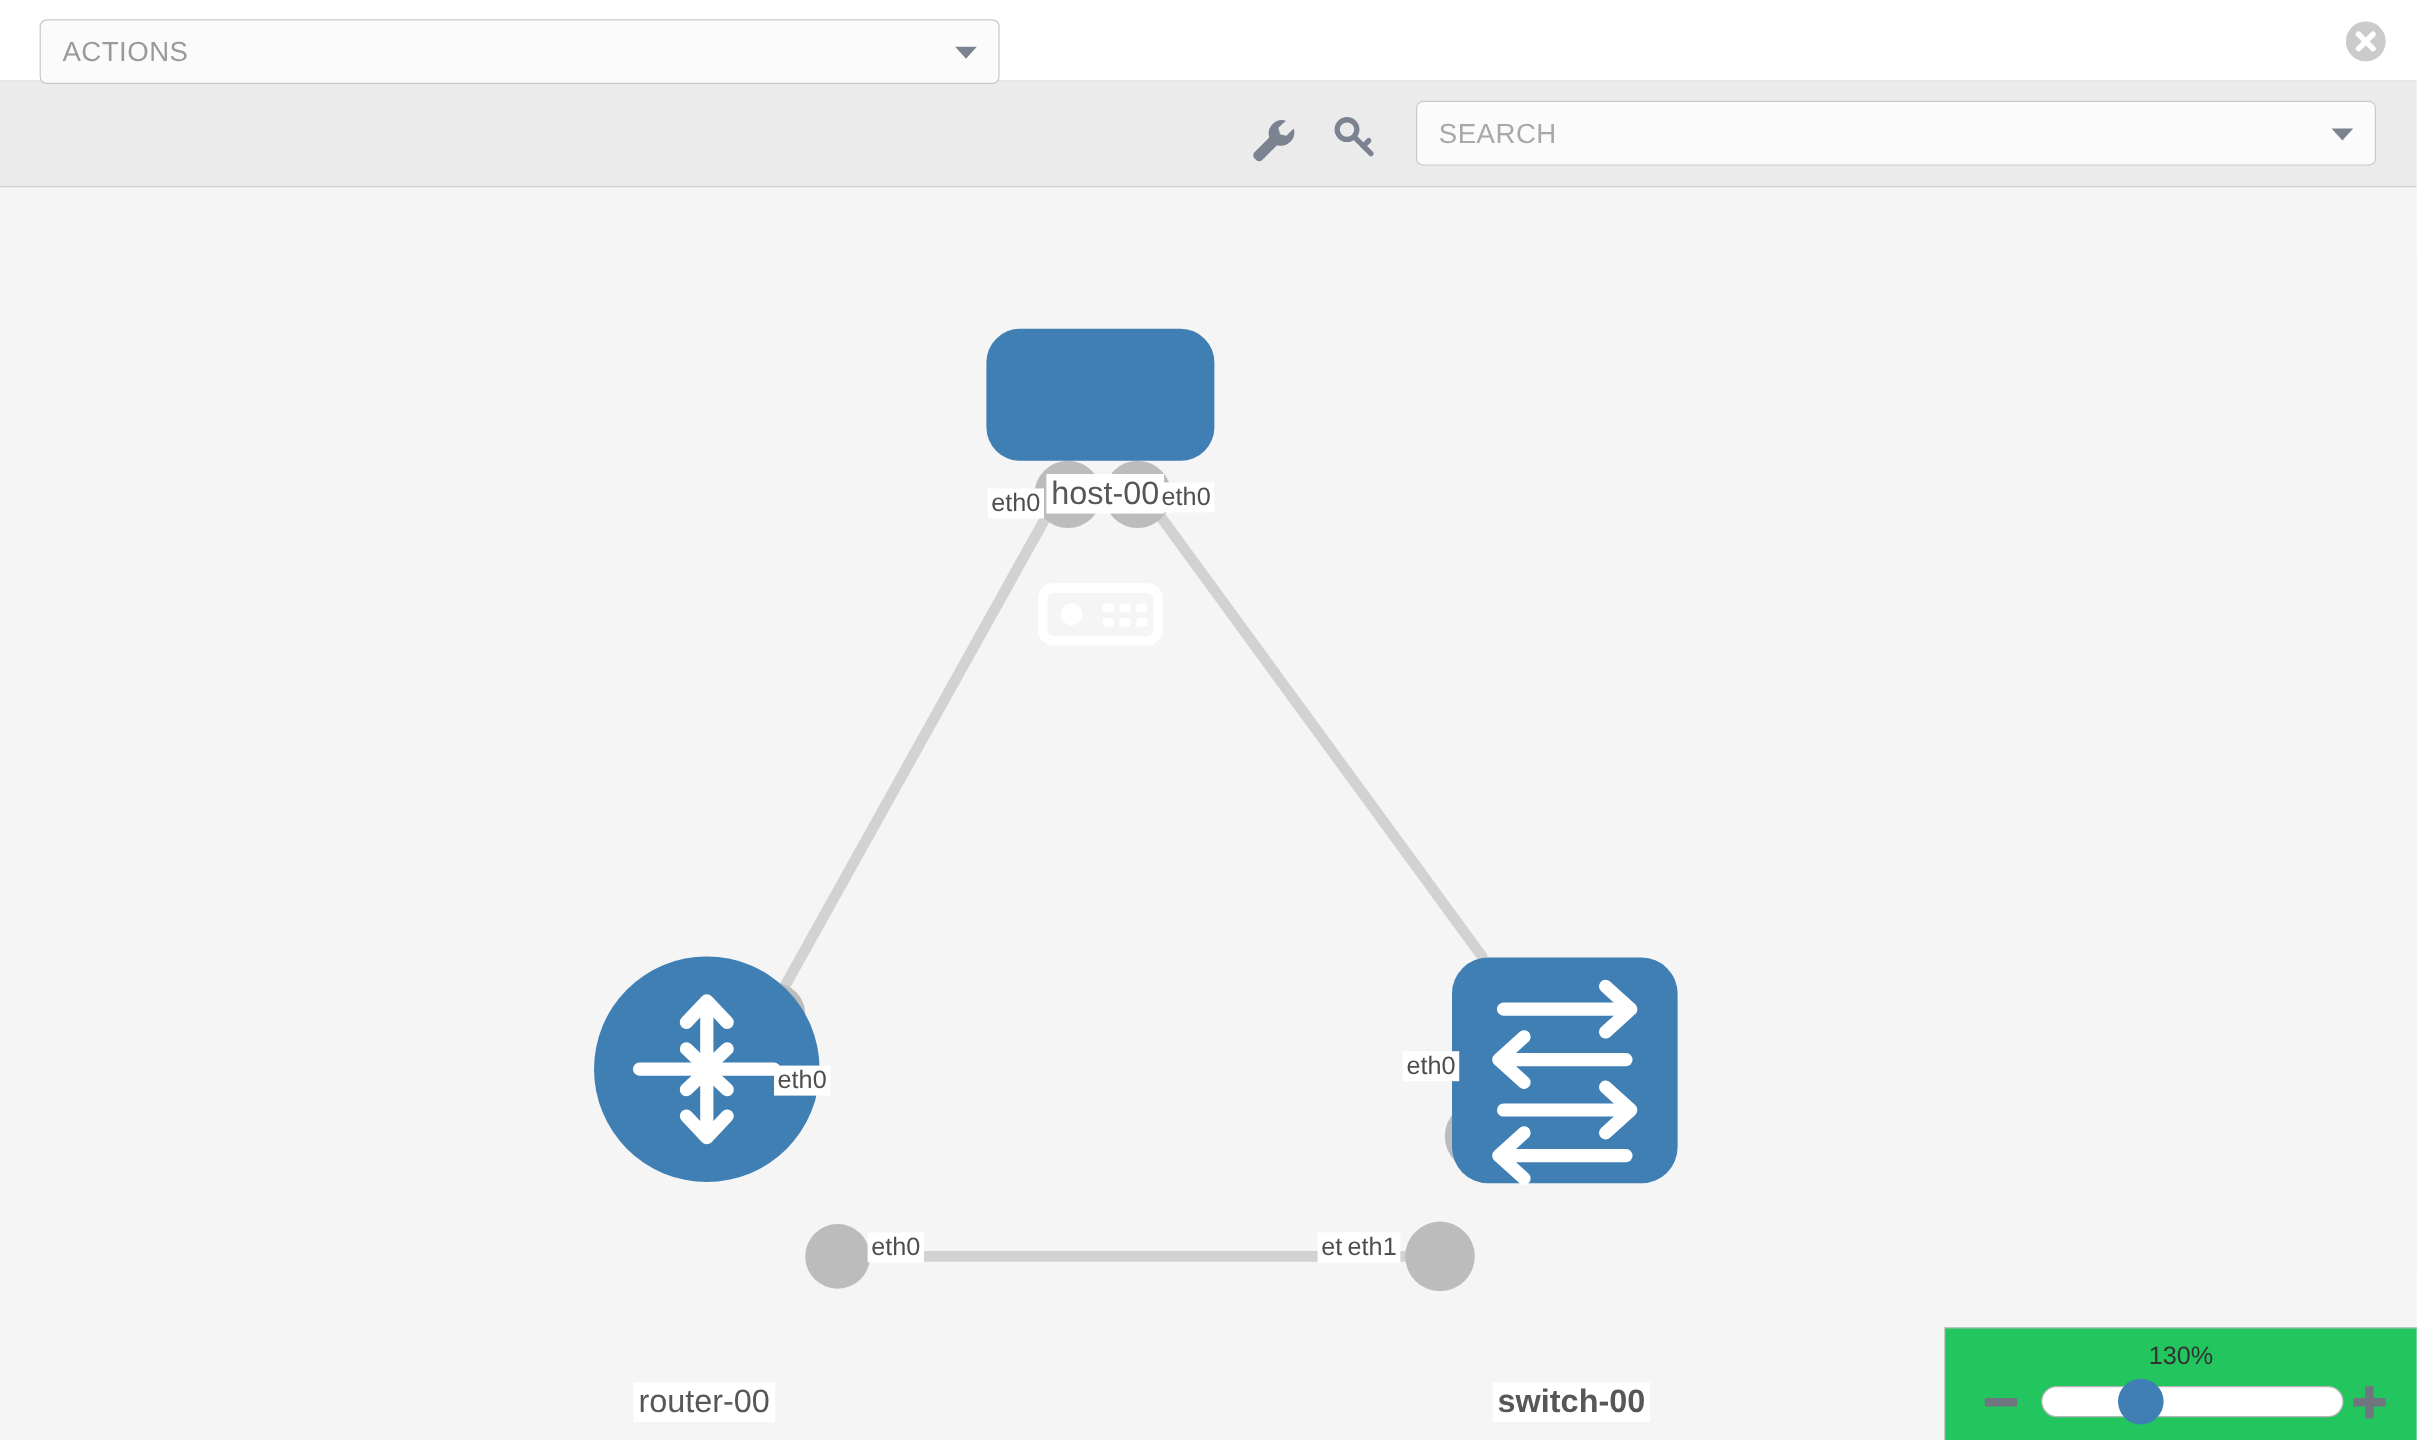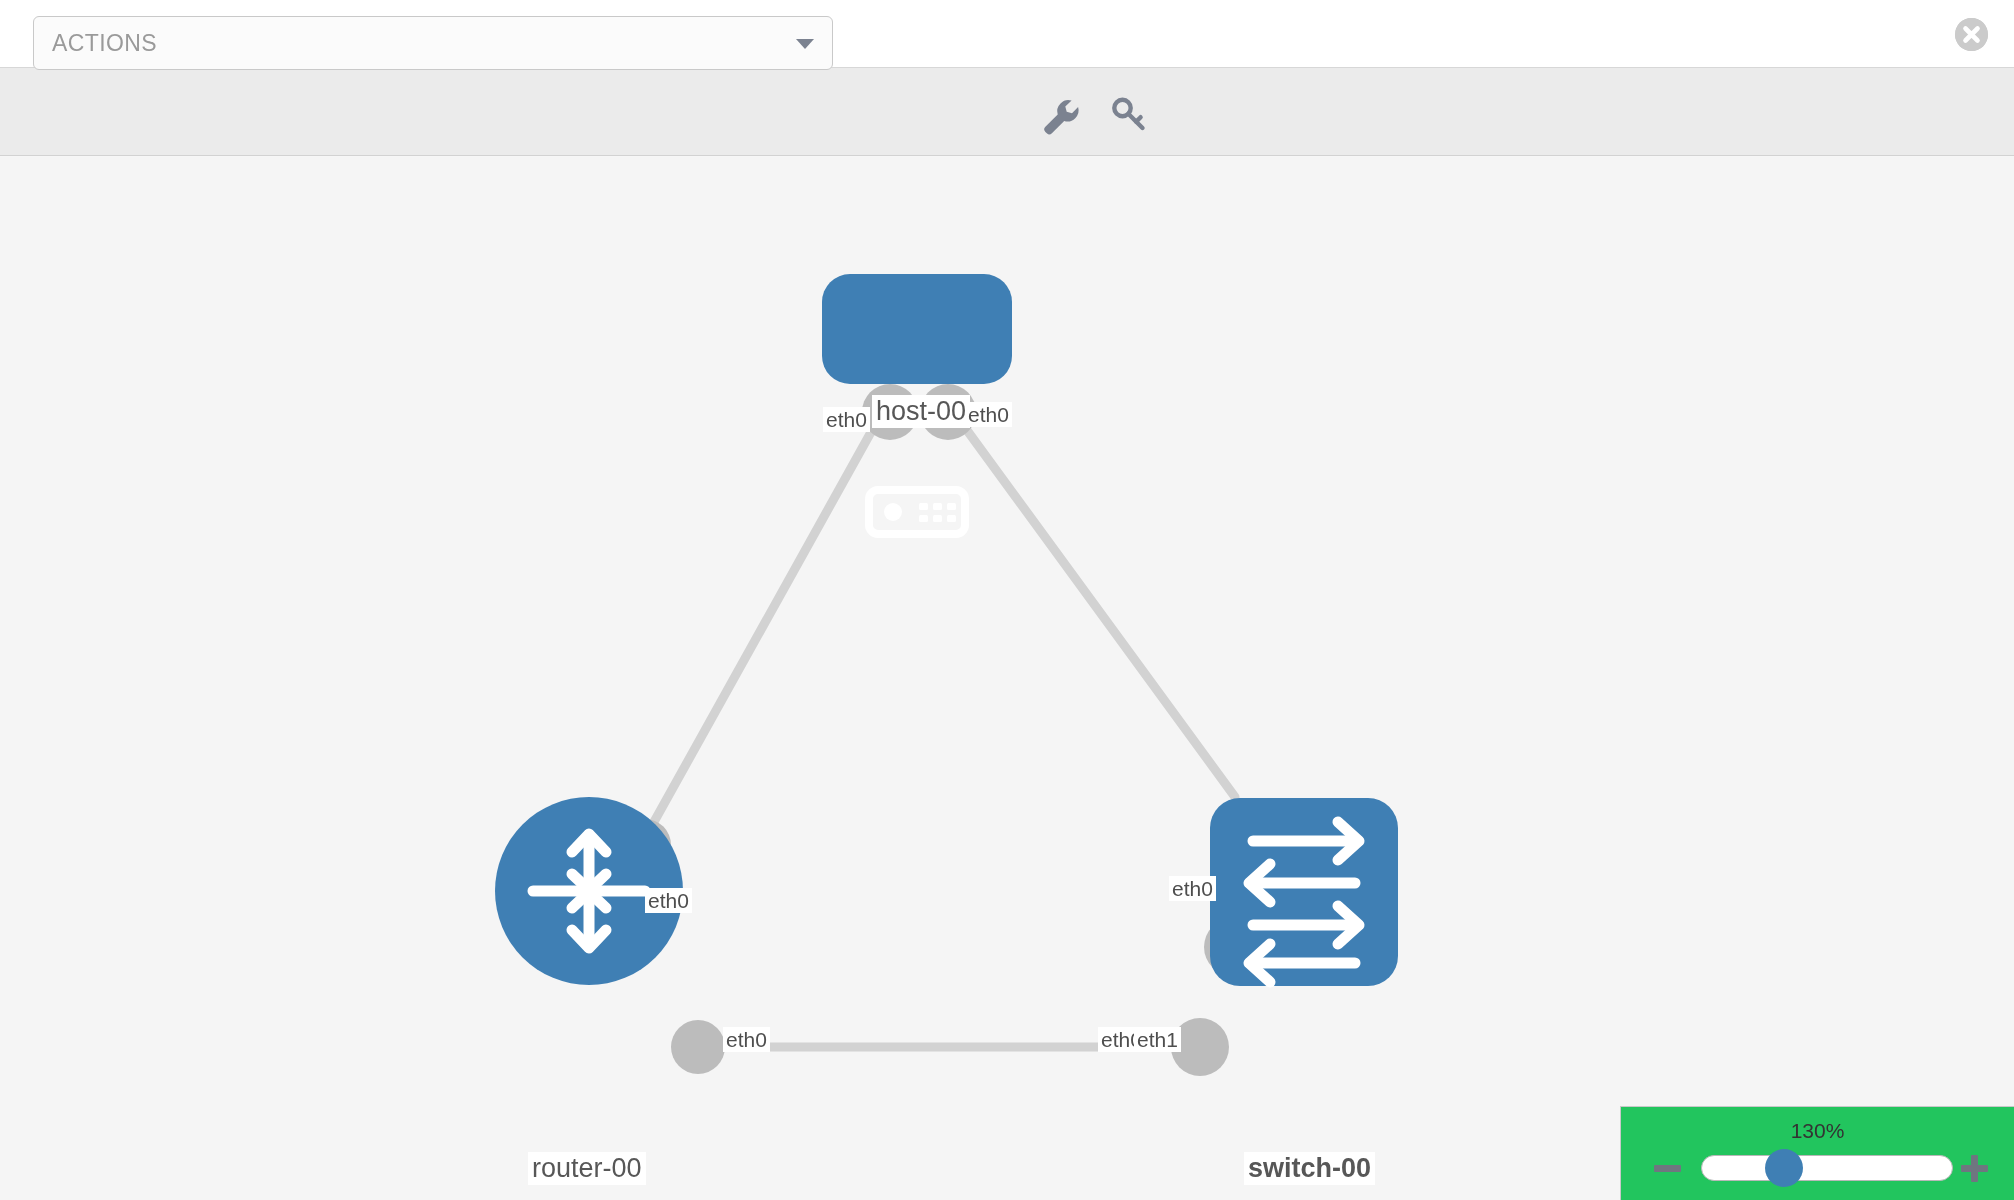--- a/index.html
+++ b/index.html
@@ -242,20 +242,24 @@
   <div class="tool-icon key">
     <svg width="44" height="44" viewBox="0 0 44 44" aria-hidden="true">
       <g fill="none" stroke="#7b8290" stroke-width="4.4" stroke-linecap="round">
         <circle cx="15.5" cy="14" r="8.2"></circle>
         <path d="M21.3 19.8 L35.5 34"></path>
         <path d="M29.2 27.6 L33.6 23.2"></path>
       </g>
     </svg>
   </div>
 
+  <div class="search-box">
+    <span class="label">SEARCH</span>
+    <span class="caret"></span>
+  </div>
 
   <div class="canvas">
 
     <svg width="2014" height="1043">
 
       <g stroke="#d2d2d2" stroke-width="9" stroke-linecap="round">
         <line x1="885" y1="250" x2="640" y2="690"></line>
       </g>
       <g stroke="#d2d2d2" stroke-width="9" stroke-linecap="round">
         <line x1="950" y1="250" x2="1235" y2="640"></line>
@@ -341,21 +345,21 @@
     <div class="chip node-label" style="left:1244px; top:995px;font-weight:bold;">switch-00</div>
 
     <div class="chip port-label" style="left:823px; top:250px;">eth0</div>
     <div class="chip port-label" style="left:965px; top:245px;">eth0</div>
 
     <div class="chip port-label" style="left:645px; top:731px;">eth0</div>
     <div class="chip port-label" style="left:1169px; top:719px;">eth0</div>
 
     <div class="chip port-label" style="left:723px; top:870px;">eth0</div>
     <div class="chip port-label" style="left:1098px; top:870px;">eth0</div>
-    <div class="chip port-label" style="left:1120px; top:870px;margin-left:14px;">eth1</div>
+    <div class="chip port-label" style="left:1120px; top:870px;">eth1</div>
 
   </div>
 
   <div class="zoom-panel">
     <div class="zoom-pct">130%</div>
 
     <div class="zoom-minus">
         <i></i>
       </div>
     <div class="zoom-track"></div>

